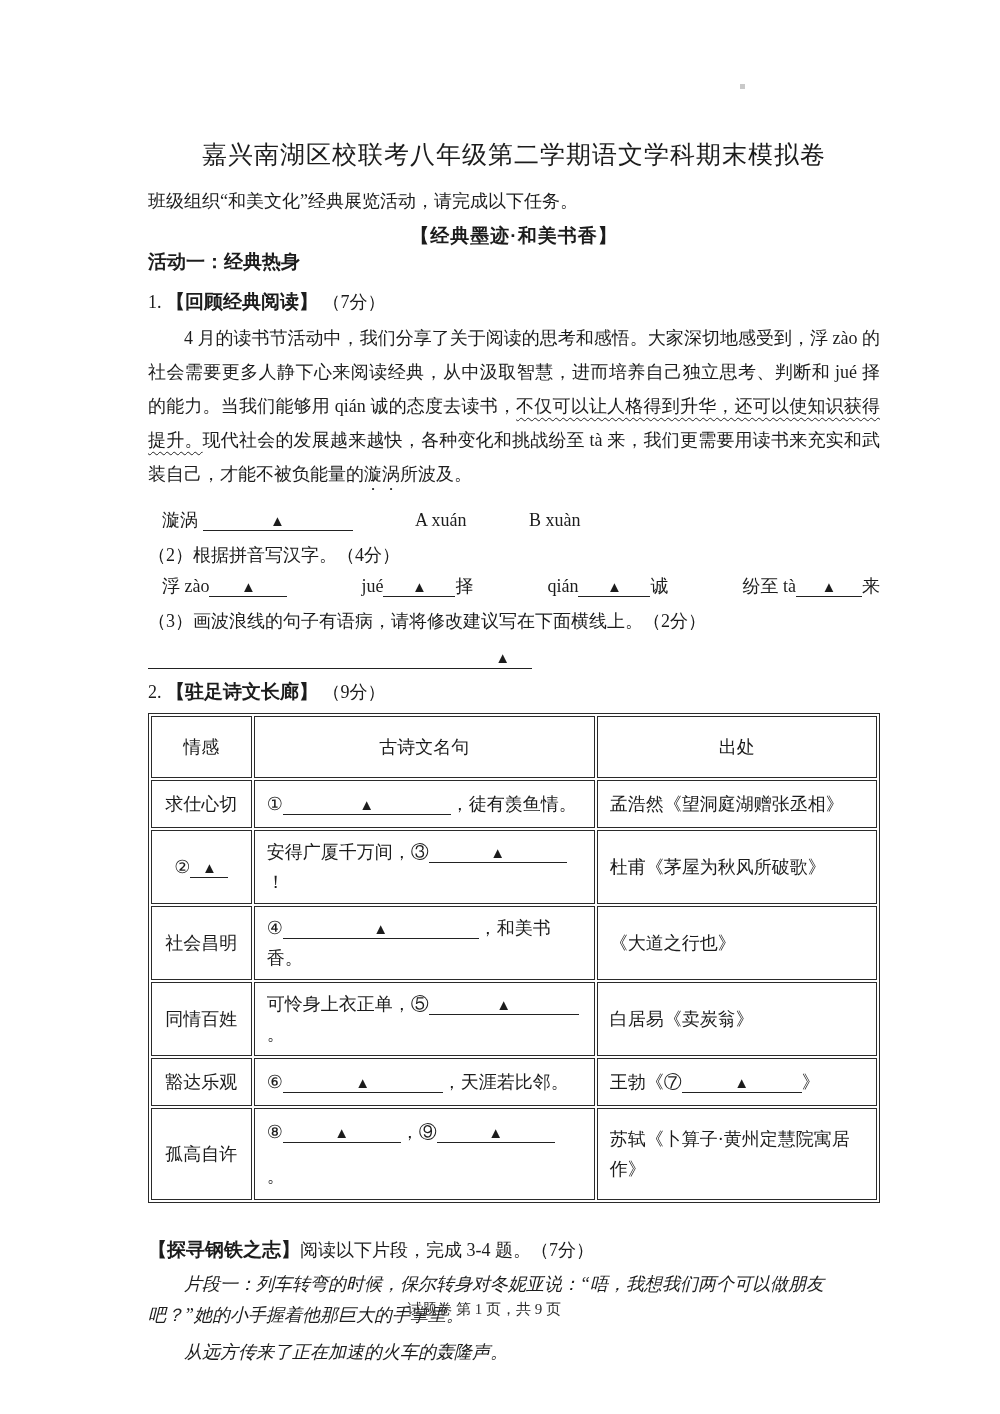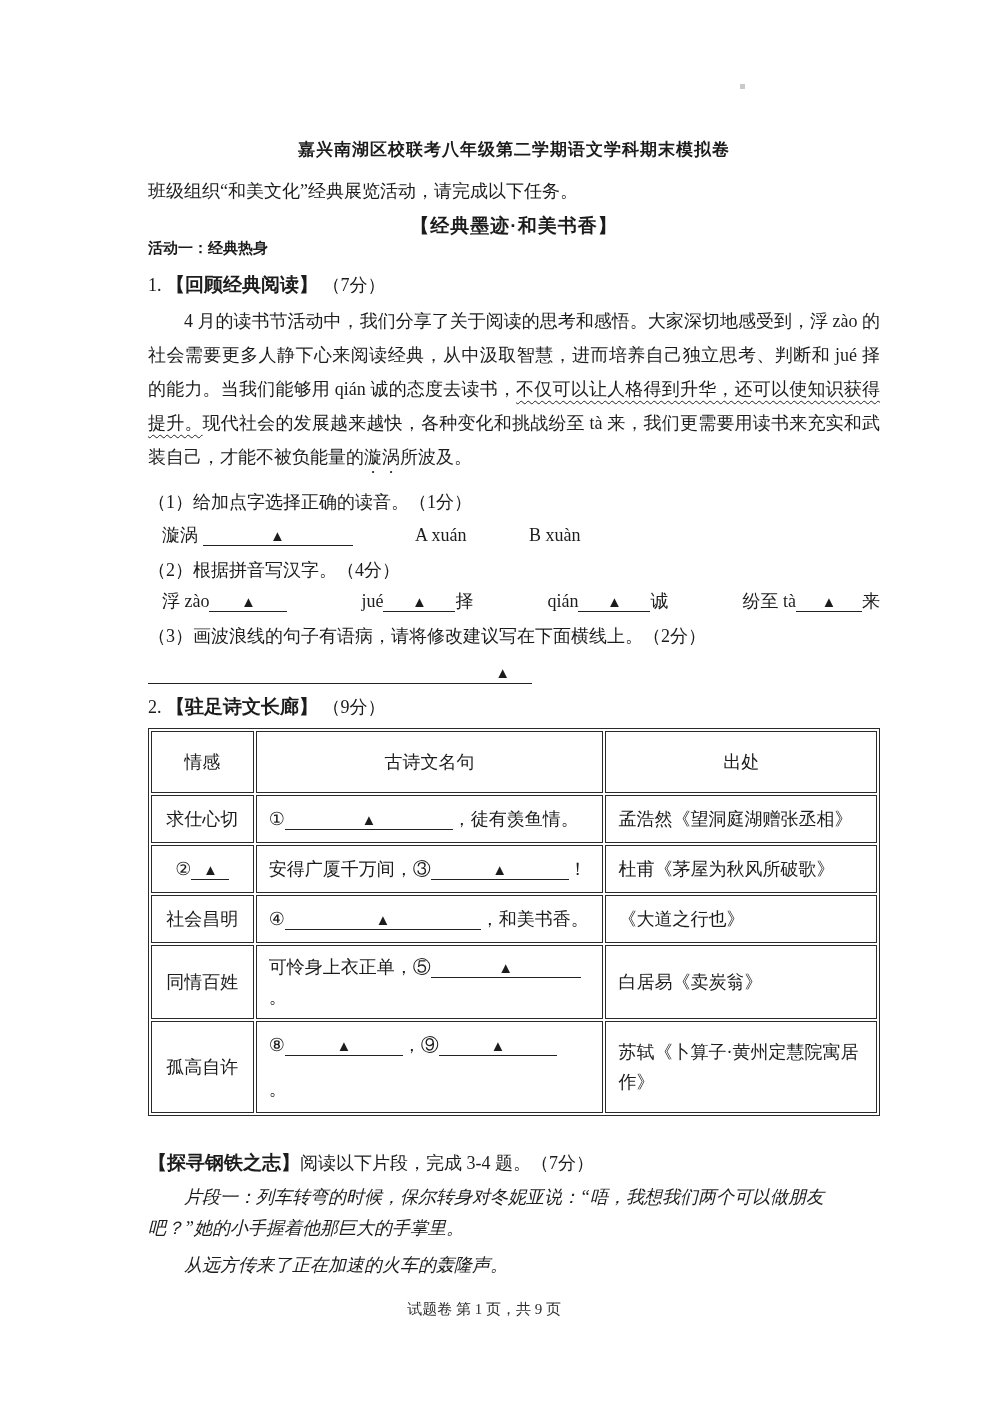--- a/index.html
+++ b/index.html
@@ -11,35 +11,35 @@
     position:relative;
     -webkit-font-smoothing:antialiased;
   }
   .page{
     position:absolute;top:0;left:0;width:1000px;height:1414px;overflow:hidden;
   }
   .content{
     position:absolute;left:148px;top:138px;width:732px;
   }
   .title{
-    text-align:center;font-size:17px;font-weight:700;letter-spacing:1px;
+    text-align:center;font-size:25px;font-weight:400;letter-spacing:1px;
     margin:0 0 18px 0;
   }
   .meta-line{
     display:flex;justify-content:center;gap:95px;
     font-size:18px;margin-bottom:12px;
   }
   .intro{font-size:18px;margin-bottom:10px;}
   .banner{
     text-align:center;font-size:19px;font-weight:700;
     font-family:"Liberation Sans","DejaVu Sans",sans-serif;
     margin-bottom:0;letter-spacing:1px;
   }
   .activity{
-    font-size:15px;font-weight:700;
+    font-size:19px;font-weight:700;
     font-family:"Liberation Sans","DejaVu Sans",sans-serif;
     margin-bottom:14px;
   }
   .q-head{font-size:18px;margin-bottom:4px;}
   .q-head .q-title{
     font-weight:700;font-family:"Liberation Sans","DejaVu Sans",sans-serif;
     font-size:19px;
   }
   .para{
     font-size:18px;line-height:34px;text-align:justify;
@@ -129,21 +129,20 @@
     <div class="q-head">
       <span>1.</span>
       <span class="q-title">【回顾经典阅读】</span>
       <span>（7分）</span>
     </div>
 
     <div class="para">
       <span>4 月的读书节活动中，我们分享了关于阅读的思考和感悟。大家深切地感受到，浮 zào 的社会需要更多人静下心来阅读经典，从中汲取智慧，进而培养自己独立思考、判断和 jué 择的能力。当我们能够用 qián 诚的态度去读书，</span><span class="wavy">不仅可以让人格得到升华，还可以使知识获得提升。</span><span>现代社会的发展越来越快，各种变化和挑战纷至 tà 来，我们更需要用读书来充实和武装自己，才能不被负能量的</span><span class="dotted-emph">漩涡</span><span>所波及。</span>
     </div>
 
-    <div class="sub-label">（1）给加点字选择正确的读音。（1分）</div>
 
     <div class="answer-row">
       <span>漩涡</span>
       <span class="blank" style="width:150px"><span class="tri">▲</span></span>
       <span class="opt">A xuán</span>
       <span class="opt">B  xuàn</span>
     </div>
 
     <div class="sub-label">（2）根据拼音写汉字。（4分）</div>
 
@@ -209,20 +208,29 @@
       </tr>
 
       <tr class="row-std">
         <td class="col-emotion">同情百姓</td>
         <td class="col-sentence">
           <span>可怜身上衣正单，⑤</span><span class="blank" style="width:150px"><span class="tri">▲</span></span><span>。</span>
         </td>
         <td class="col-source">白居易《卖炭翁》</td>
       </tr>
 
+      <tr class="row-std">
+        <td class="col-emotion">豁达乐观</td>
+        <td class="col-sentence">
+          <span>⑥</span><span class="blank" style="width:160px"><span class="tri">▲</span></span><span>，天涯若比邻。</span>
+        </td>
+        <td class="col-source">
+          <span>王勃《⑦</span><span class="blank" style="width:120px"><span class="tri">▲</span></span><span>》</span>
+        </td>
+      </tr>
 
       <tr class="row-tall">
         <td class="col-emotion">孤高自许</td>
         <td class="col-sentence">
           <span>⑧</span><span class="blank" style="width:118px"><span class="tri">▲</span></span><span>，⑨</span><span class="blank" style="width:118px"><span class="tri">▲</span></span>
           <span class="tbl-line2">。</span>
         </td>
         <td class="col-source">苏轼《卜算子·黄州定慧院寓居作》</td>
       </tr>
     </tbody>

